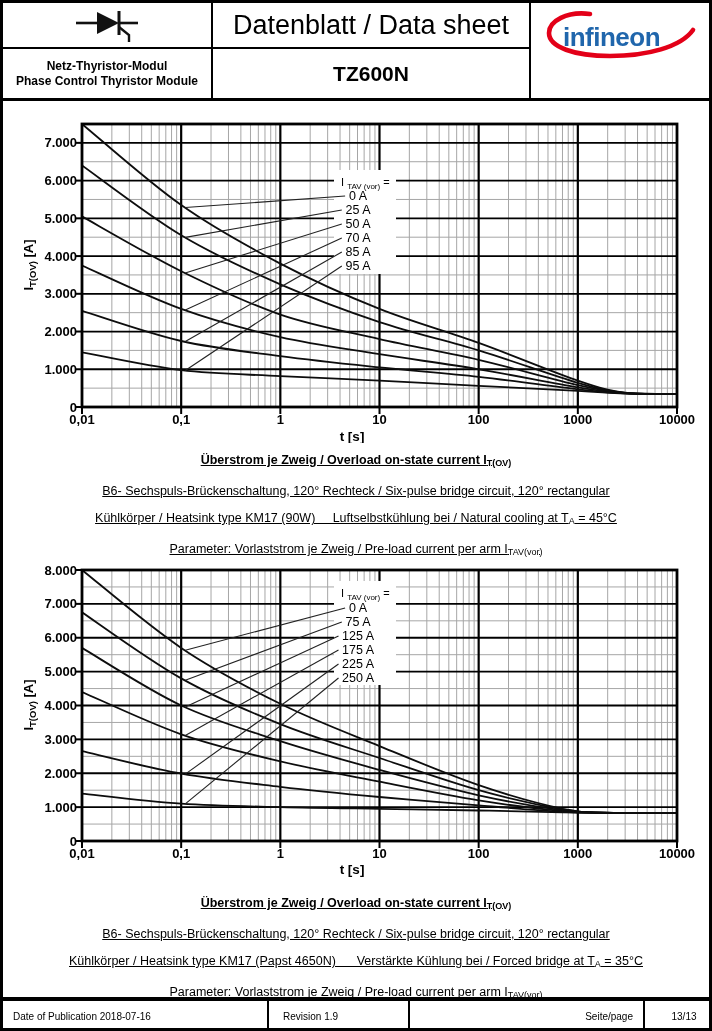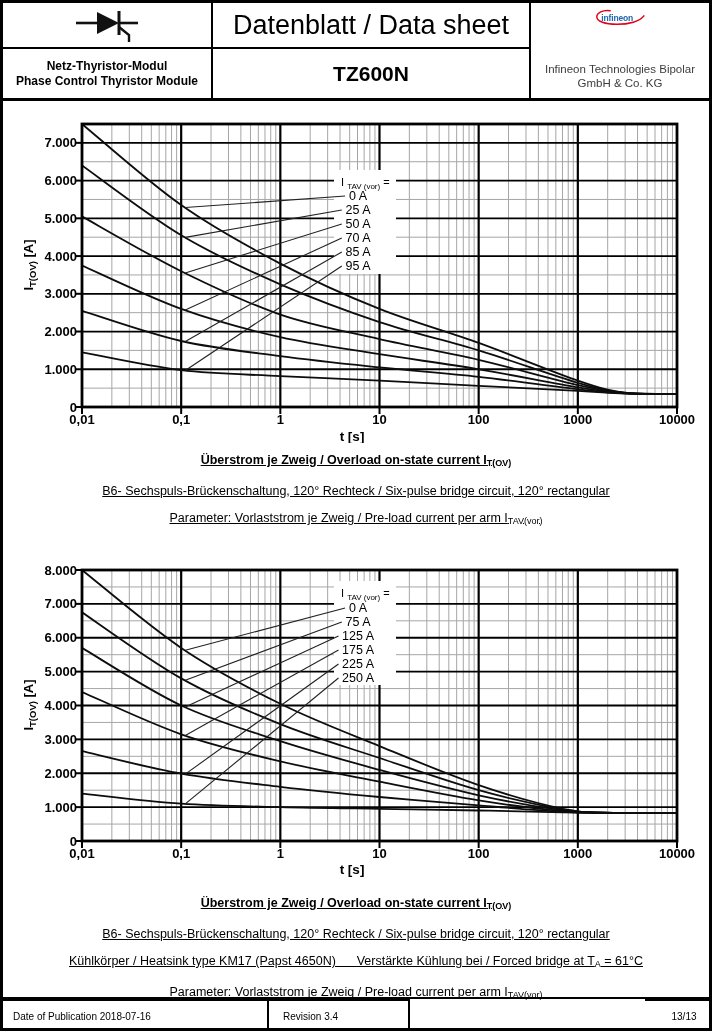--- a/index.html
+++ b/index.html
@@ -52,24 +52,20 @@
     <span>Netz-Thyristor-Modul</span>
     <span>Phase Control Thyristor Module</span>
   </div>
   <div class="abs cellC">Datenblatt / Data sheet</div>
   <div class="abs cellD">TZ600N</div>
   <div class="abs cellE">
     <svg width="160" height="52" viewBox="0 0 160 52">
       <path d="M 50,5 C 27,2 9,12 9,24 C 9,38 34,47 70,47 C 107,47 141,38 153,21" fill="none" stroke="#E30018" stroke-width="4.6" stroke-linecap="round"></path>
       <text x="23" y="37" font-family="Liberation Sans, sans-serif" font-size="26" font-weight="bold" fill="#2066AC" letter-spacing="-0.5">infineon</text>
     </svg>
-    <div class="company">
-      <div>Infineon Technologies Bipolar</div>
-      <div>GmbH &amp; Co. KG</div>
-    </div>
   </div>
 
   <div class="abs content"></div>
 
   <svg class="chart-svg" id="chart0" style="top:100px;" width="706" height="340" viewBox="3 100 706 340">
       <defs>
         <clipPath id="clip0">
           <rect x="82" y="121" width="595" height="283"></rect>
         </clipPath>
       </defs>
@@ -192,20 +188,21 @@
       <text x="358" y="197" text-anchor="middle" font-size="12.5" font-family="Liberation Sans, sans-serif">0 A</text>
       <text x="358" y="211" text-anchor="middle" font-size="12.5" font-family="Liberation Sans, sans-serif">25 A</text>
       <text x="358" y="225" text-anchor="middle" font-size="12.5" font-family="Liberation Sans, sans-serif">50 A</text>
       <text x="358" y="239" text-anchor="middle" font-size="12.5" font-family="Liberation Sans, sans-serif">70 A</text>
       <text x="358" y="253" text-anchor="middle" font-size="12.5" font-family="Liberation Sans, sans-serif">85 A</text>
       <text x="358" y="267" text-anchor="middle" font-size="12.5" font-family="Liberation Sans, sans-serif">95 A</text>
     </svg>
   <div class="caps" style="top:444px;">
       <p class="cap-line"><span>Überstrom je Zweig / Overload on-state current I</span><span class="sub">T(OV)</span></p>
       <p class="cap-line"><span>B6- Sechspuls-Brückenschaltung, 120° Rechteck / Six-pulse bridge circuit, 120° rectangular</span></p>
+      <p class="cap-line"><span>Kühlkörper / Heatsink type KM17 (90W)     Luftselbstkühlung bei / Natural cooling at T</span><span class="sub">A</span><span> = 45°C</span></p>
       <p class="cap-line"><span>Parameter: Vorlaststrom je Zweig / Pre-load current per arm I</span><span class="sub">TAV(vor)</span></p>
     </div>
 
   <svg class="chart-svg" id="chart1" style="top:552px;" width="706" height="334" viewBox="3 552 706 334">
       <defs>
         <clipPath id="clip1">
           <rect x="82" y="567" width="595" height="271"></rect>
         </clipPath>
       </defs>
       <line x1="111.85214123667814" y1="567" x2="111.85214123667814" y2="838" stroke="#a6a6a6" stroke-width="1"></line>
@@ -330,20 +327,21 @@
       <text x="358" y="609" text-anchor="middle" font-size="12.5" font-family="Liberation Sans, sans-serif">0 A</text>
       <text x="358" y="623" text-anchor="middle" font-size="12.5" font-family="Liberation Sans, sans-serif">75 A</text>
       <text x="358" y="637" text-anchor="middle" font-size="12.5" font-family="Liberation Sans, sans-serif">125 A</text>
       <text x="358" y="651" text-anchor="middle" font-size="12.5" font-family="Liberation Sans, sans-serif">175 A</text>
       <text x="358" y="665" text-anchor="middle" font-size="12.5" font-family="Liberation Sans, sans-serif">225 A</text>
       <text x="358" y="679" text-anchor="middle" font-size="12.5" font-family="Liberation Sans, sans-serif">250 A</text>
     </svg>
   <div class="caps" style="top:887px;">
       <p class="cap-line"><span>Überstrom je Zweig / Overload on-state current I</span><span class="sub">T(OV)</span></p>
       <p class="cap-line"><span>B6- Sechspuls-Brückenschaltung, 120° Rechteck / Six-pulse bridge circuit, 120° rectangular</span></p>
-      <p class="cap-line"><span>Kühlkörper / Heatsink type KM17 (Papst 4650N)      Verstärkte Kühlung bei / Forced bridge at T</span><span class="sub">A</span><span> = 61°C</span></p>
+      <p class="cap-line"><span>Kühlkörper / Heatsink type KM17 (Papst 4650N)      Verstärkte Kühlung bei / Forced bridge at T</span><span class="sub">A</span><span> = 35°C</span></p>
       <p class="cap-line"><span>Parameter: Vorlaststrom je Zweig / Pre-load current per arm I</span><span class="sub">TAV(vor)</span></p>
     </div>
 
   <div class="abs foot f1">Date of Publication 2018-07-16</div>
-  <div class="abs foot f2">Revision 3.4</div>
+  <div class="abs foot f2">Revision 1.9</div>
+  <div class="abs foot f3">Seite/page</div>
   <div class="abs foot f4">13/13</div>
 </div>
 
 </body></html>

